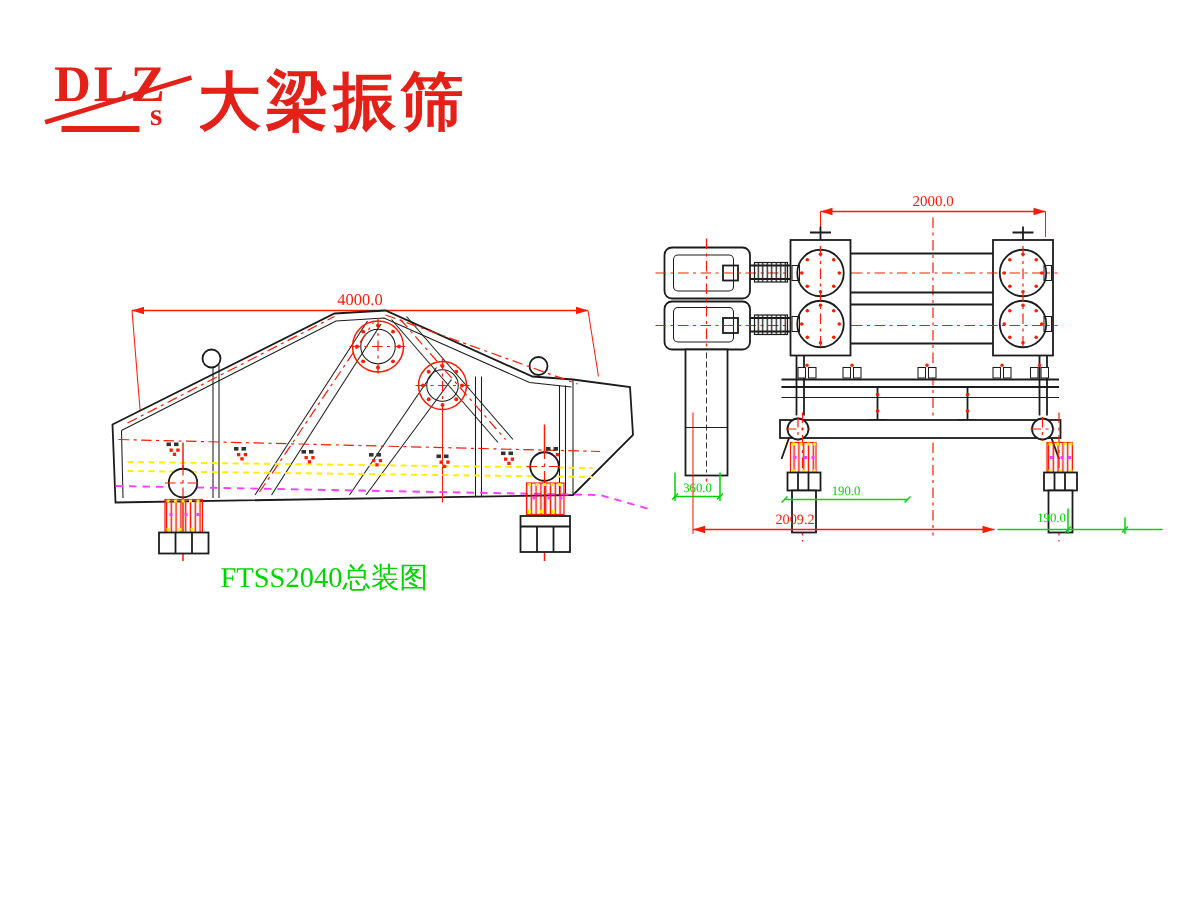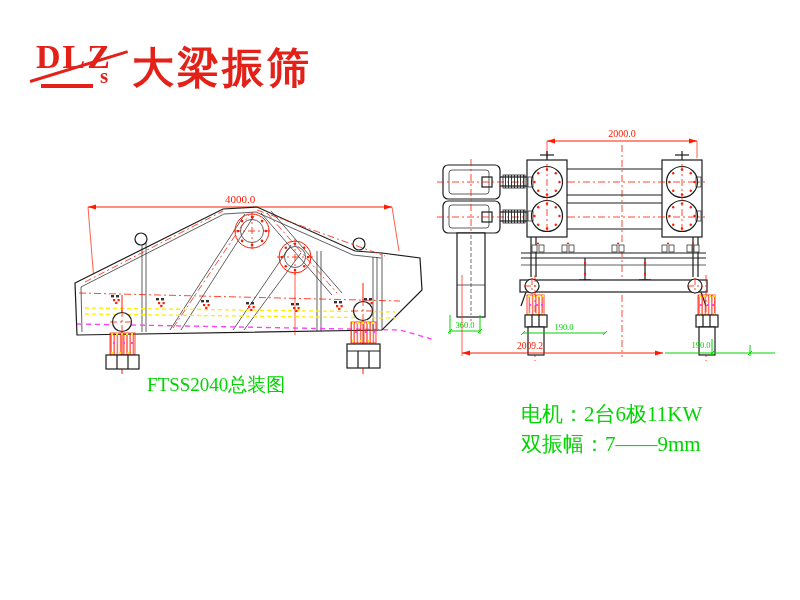--- a/index.html
+++ b/index.html
@@ -390,18 +390,14 @@
       <line class="g" x1="230" y1="228" x2="340" y2="228"></line>
       <line class="g" x1="277" y1="214" x2="277" y2="231"></line>
       <line class="g" x1="315" y1="220" x2="315" y2="231"></line>
       <path class="g" d="M275,230 l4,-4"></path>
         <path class="g" d="M313,230 l4,-4"></path>
       <text class="gtx" x="266" y="223" font-size="8.5" text-anchor="middle">190.0</text>
     </g>
   </svg>
 
   <div class="abs dwg-title title-assembly">FTSS2040总装图</div>
-  <div class="abs specs">
-    <div>电机：2台6极11KW</div>
-    <div>双振幅：7——9mm</div>
-  </div>
 
 </div>
 
 </body></html>

